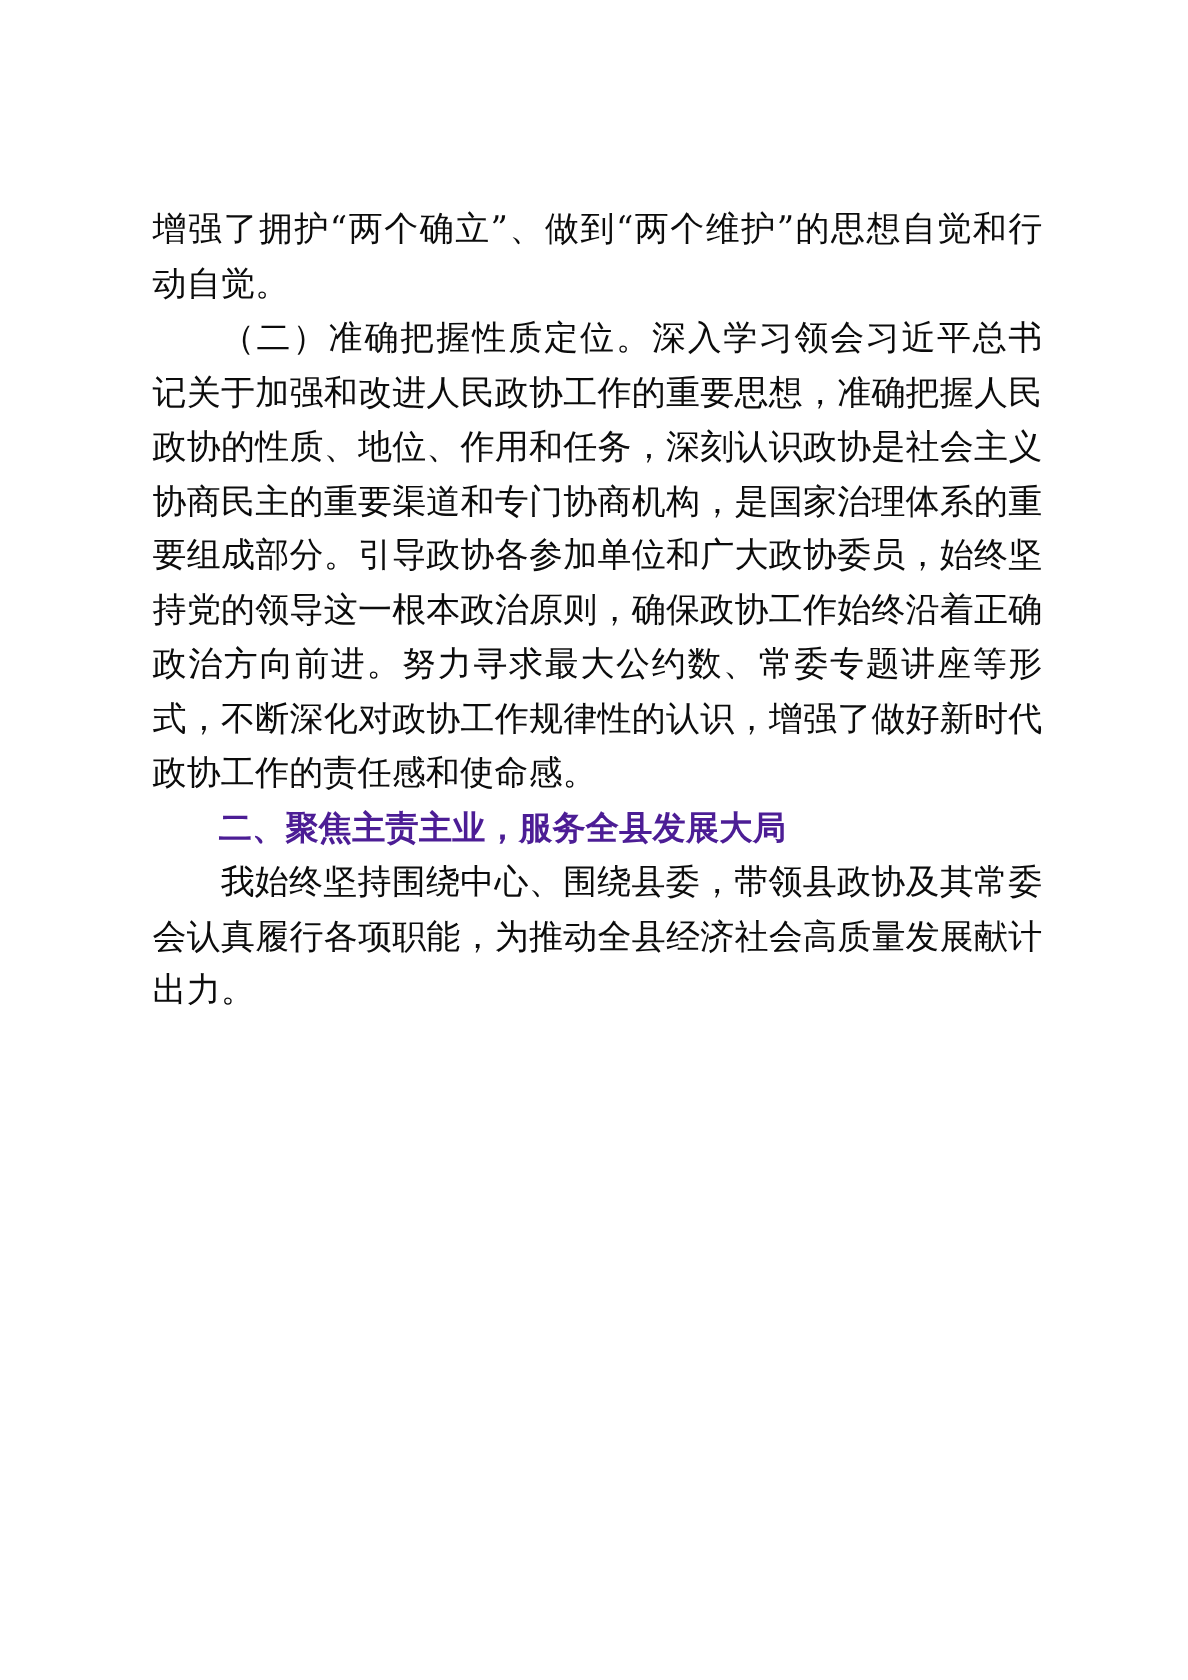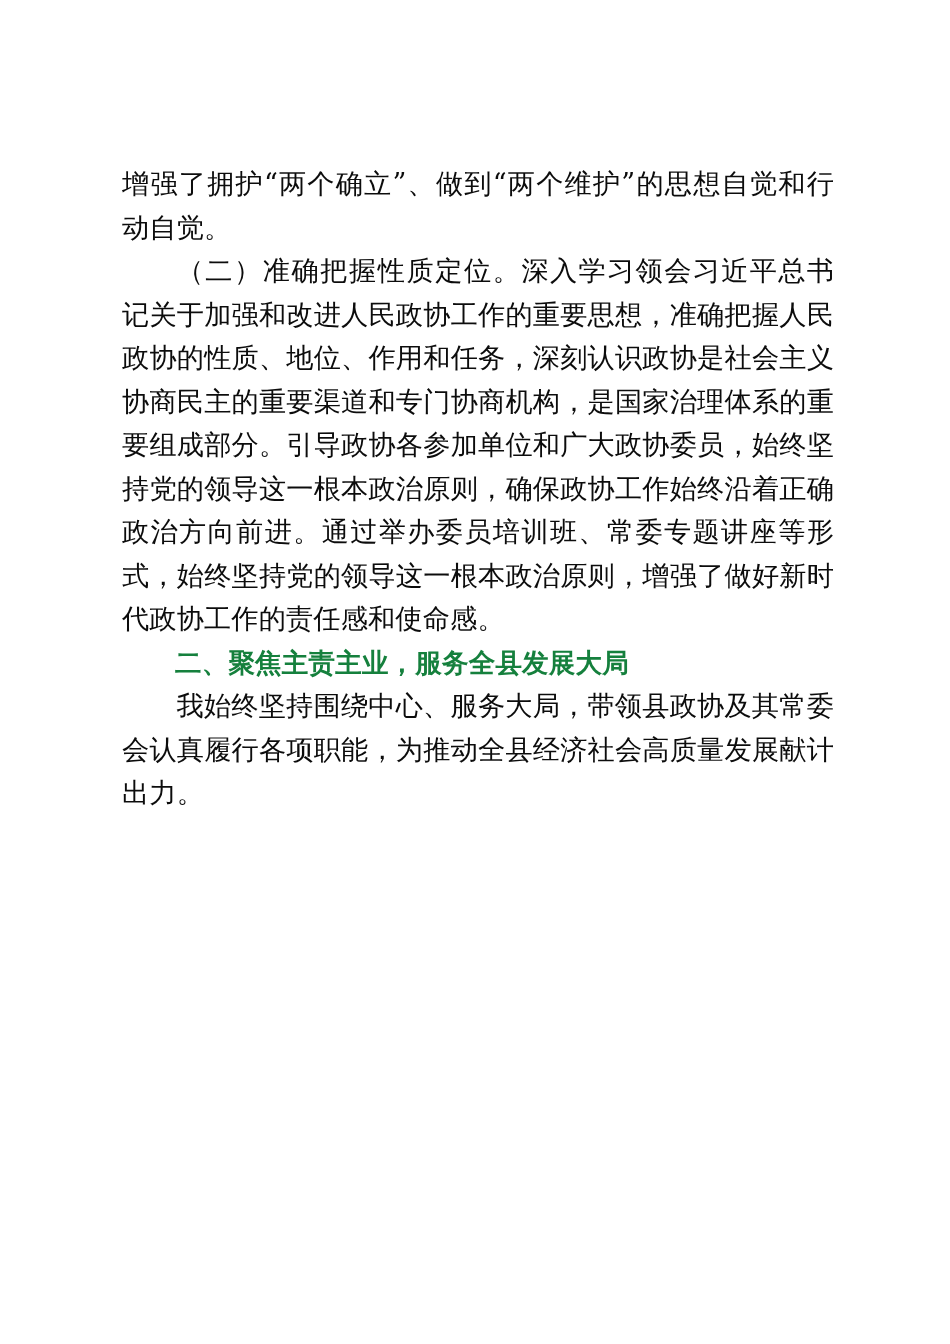--- a/index.html
+++ b/index.html
@@ -43,36 +43,36 @@
     font-weight: normal;
     font-family: "DejaVu Serif", "Liberation Serif", serif;
     letter-spacing: 0.4px;
   }
   
   .section-heading {
     font-family: "DejaVu Sans", "Liberation Sans", sans-serif;
     font-weight: bold;
     font-size: 26.5px;
     line-height: 43.5px;
-    color: #15803d;
+    color: #4c1d95;
     text-indent: 53px;
     margin: 0;
     letter-spacing: 0.2px;
     text-align: left;
   }
 </style>
 </head>
 <body>
 
 <div class="page">
   <div class="text-block">
 
     <p class="para no-indent">增强了拥护“两个确立”、做到“两个维护”的思想自觉和行动自觉。</p>
 
-    <p class="para"><span class="subhead">（二）准确把握性质定位。</span><span>深入学习领会习近平总书记关于加强和改进人民政协工作的重要思想，准确把握人民政协的性质、地位、作用和任务，深刻认识政协是社会主义协商民主的重要渠道和专门协商机构，是国家治理体系的重要组成部分。引导政协各参加单位和广大政协委员，始终坚持党的领导这一根本政治原则，确保政协工作始终沿着正确政治方向前进。通过举办委员培训班、常委专题讲座等形式，始终坚持党的领导这一根本政治原则，增强了做好新时代政协工作的责任感和使命感。</span></p>
+    <p class="para"><span class="subhead">（二）准确把握性质定位。</span><span>深入学习领会习近平总书记关于加强和改进人民政协工作的重要思想，准确把握人民政协的性质、地位、作用和任务，深刻认识政协是社会主义协商民主的重要渠道和专门协商机构，是国家治理体系的重要组成部分。引导政协各参加单位和广大政协委员，始终坚持党的领导这一根本政治原则，确保政协工作始终沿着正确政治方向前进。努力寻求最大公约数、常委专题讲座等形式，不断深化对政协工作规律性的认识，增强了做好新时代政协工作的责任感和使命感。</span></p>
 
 
     <p class="section-heading">二、聚焦主责主业，服务全县发展大局</p>
 
-    <p class="para">我始终坚持围绕中心、服务大局，带领县政协及其常委会认真履行各项职能，为推动全县经济社会高质量发展献计出力。</p>
+    <p class="para">我始终坚持围绕中心、围绕县委，带领县政协及其常委会认真履行各项职能，为推动全县经济社会高质量发展献计出力。</p>
 
   </div>
 </div>
 
 </body></html>

